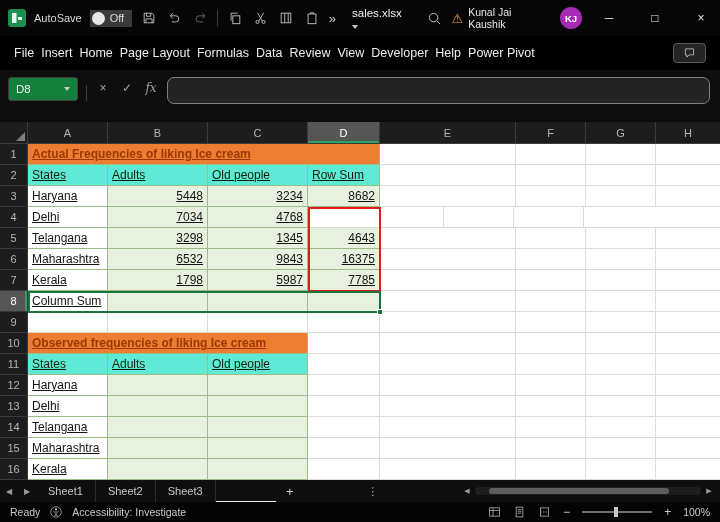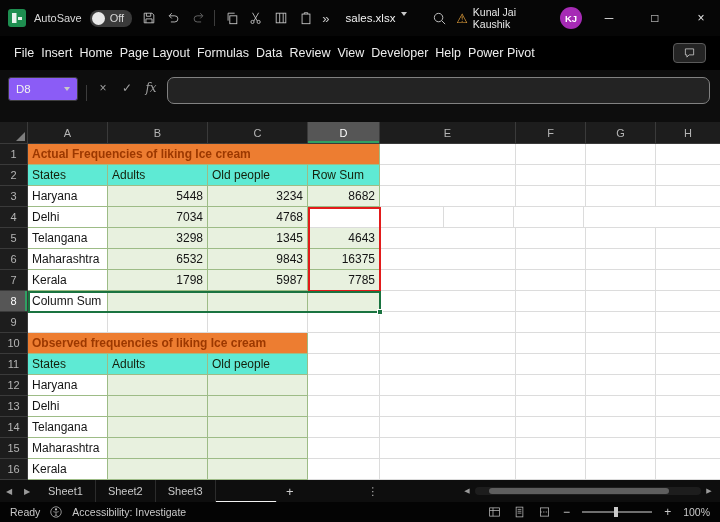--- a/index.html
+++ b/index.html
@@ -4,46 +4,46 @@
 <style>
   * { box-sizing: border-box; margin: 0; padding: 0; }
   html,body { width:720px; height:522px; overflow:hidden; background:#000; font-family:"Liberation Sans",sans-serif; }
 
   
   .titlebar { position:absolute; top:0; left:0; width:720px; height:36px; background:#060606;
     display:flex; align-items:center; gap:8px; padding-left:8px; color:#d8d8d8; font-size:11px; }
   .excel-logo { width:18px; height:18px; background:#1E8E50; border-radius:3px; position:relative; flex:none; }
   .excel-logo:after { content:""; position:absolute; left:4px; top:4px; right:4px; bottom:4px;
     background:linear-gradient(#fff 0 0) left/45% 100% no-repeat, linear-gradient(#fff 0 0) right/45% 30% no-repeat; opacity:.9; }
-  .toggle { display:flex; align-items:center; gap:5px; background:#3a3a3a; border-radius:8px; height:17px; padding:2px 8px 2px 2px; }
+  .toggle { display:flex; align-items:center; gap:5px; background:#3a3a3a; border-radius:0; height:17px; padding:2px 8px 2px 2px; }
   .knob { width:13px; height:13px; border-radius:50%; background:#e8e8e8; }
   .tb-icon { width:20px; height:20px; display:flex; align-items:center; justify-content:center; }
   .sep-v { width:1px; height:16px; background:#3c3c3c; flex:none; }
   .overflow-glyph { font-size:13px; color:#c8c8c8; }
-  .filename { display:flex; align-items:flex-start; gap:6px; color:#f2f2f2; font-size:11.5px; padding:0 8px; }
+  .filename { display:flex; align-items:flex-start; gap:6px; color:#f2f2f2; font-size:11.5px; padding:0 8px;flex-direction:column; }
   .tri { width:0; height:0; border-left:3.5px solid transparent; border-right:3.5px solid transparent; border-top:4px solid #c9c9c9; }
   .flex1 { flex:1; }
   .warning-glyph { color:#E8A33D; font-size:13px; }
   .user { display:flex; align-items:center; gap:5px; font-size:10.5px; color:#e8e8e8; }
   .avatar { width:22px; height:22px; border-radius:50%; background:#A62BB5; color:#fff; display:flex;
     align-items:center; justify-content:center; font-size:9.5px; font-weight:700; flex:none;margin-left:12px; }
   .winbtn { width:38px; height:36px; display:flex; align-items:center; justify-content:center; font-size:12px; color:#e6e6e6; flex:none; }
 
   
   .menubar { position:absolute; top:36px; left:0; width:720px; height:34px; background:#000;
     display:flex; align-items:center; gap:7px; padding:0 14px; color:#ededed; font-size:12.5px; }
   .menu-item { white-space:nowrap; }
   .menubar-right { margin-left:auto; display:flex; align-items:center; gap:8px; }
   .comments-btn { display:flex; align-items:center; gap:6px; border:1px solid #5a5a5a; background:#242424;
     border-radius:4px; padding:3px 9px; font-size:11.5px; color:#ededed; }
 
   
   .formulabar { position:absolute; top:70px; left:0; width:720px; height:52px; background:#0d0d0d;
     display:flex; align-items:flex-start; gap:8px; padding:7px 10px 0 8px; }
-  .namebox { width:70px; height:24px; background:#8b5cf6; border:1px solid #3e3e3e; border-radius:3px;
+  .namebox { width:70px; height:24px; background:#15803d; border:1px solid #3e3e3e; border-radius:3px;
     display:flex; align-items:center; justify-content:space-between; padding:0 7px; color:#f0f0f0; font-size:11.5px; }
   .fbtn { color:#9f9f9f; font-size:12px; width:16px; text-align:center; padding-top:4px; }
   .fx { font-style:italic; font-family:"DejaVu Serif",serif; }
   .formula-input { flex:1; height:27px; background:#232323; border:1px solid #818181; border-radius:7px;
     color:#fff; font-size:12px; padding:0 10px; display:flex; align-items:center; }
 
   
   .grid { position:absolute; top:122px; left:0; width:720px; height:358px; background:#fff; }
   .ghead { display:flex; height:22px; }
   .grow { display:flex; height:21px; }
@@ -52,21 +52,21 @@
   .hc { background:#1d1d1d; color:#b5b5b5; justify-content:center; border-right:1px solid #3a3a3a;
     border-bottom:1px solid #3a3a3a; font-size:11px; padding:0; }
   .hc.selcol { background:#565656; color:#fff; box-shadow:inset 0 -2px 0 #2FA163; }
   .hc.selrow { background:#565656; color:#fff; box-shadow:inset -2px 0 0 #2FA163; }
   .w-rh{width:28px;flex:none} .w-a{width:80px;flex:none} .w-b{width:100px;flex:none} .w-c{width:100px;flex:none}
   .w-d{width:72px;flex:none} .w-e{width:136px;flex:none} .w-f{width:70px;flex:none} .w-g{width:70px;flex:none}
   .w-h{flex:1;border-right:none} .w-ad{width:352px;flex:none} .w-ac{width:280px;flex:none}
   .orange { background:#ED7D31; color:#9C3800; font-weight:600; }
   .ghdr { background:#5eead4; color:#15200b; }
   .lg { background:#E8F1DF;padding-left:48px; }
-  .tb { border-right:1px solid #9DBC86; border-bottom:1px solid #9DBC86; }
+  .tb { border-right:1px solid #9DBC86; border-bottom:1px solid #9DBC86;text-decoration:underline; }
   .num { justify-content:flex-end; }
   .corner { position:relative; }
   .corner:after { content:""; position:absolute; right:2px; bottom:2px; border-bottom:9px solid #7d7d7d; border-left:9px solid transparent; }
   .red-box { position:absolute; left:308px; top:85px; width:73px; height:85px; border:2px solid #E21B1B; }
   .sel-range { position:absolute; left:28px; top:169px; width:353px; height:22px; border:2px solid #1A7340; }
   .fill-handle { position:absolute; left:377px; top:187px; width:6px; height:6px; background:#1A7340; border:1px solid #fff; }
 
   
   .tabsbar { position:absolute; top:480px; left:0; width:720px; height:22px; background:#0e0e0e;
     display:flex; align-items:center; color:#c9c9c9; font-size:11px; }

